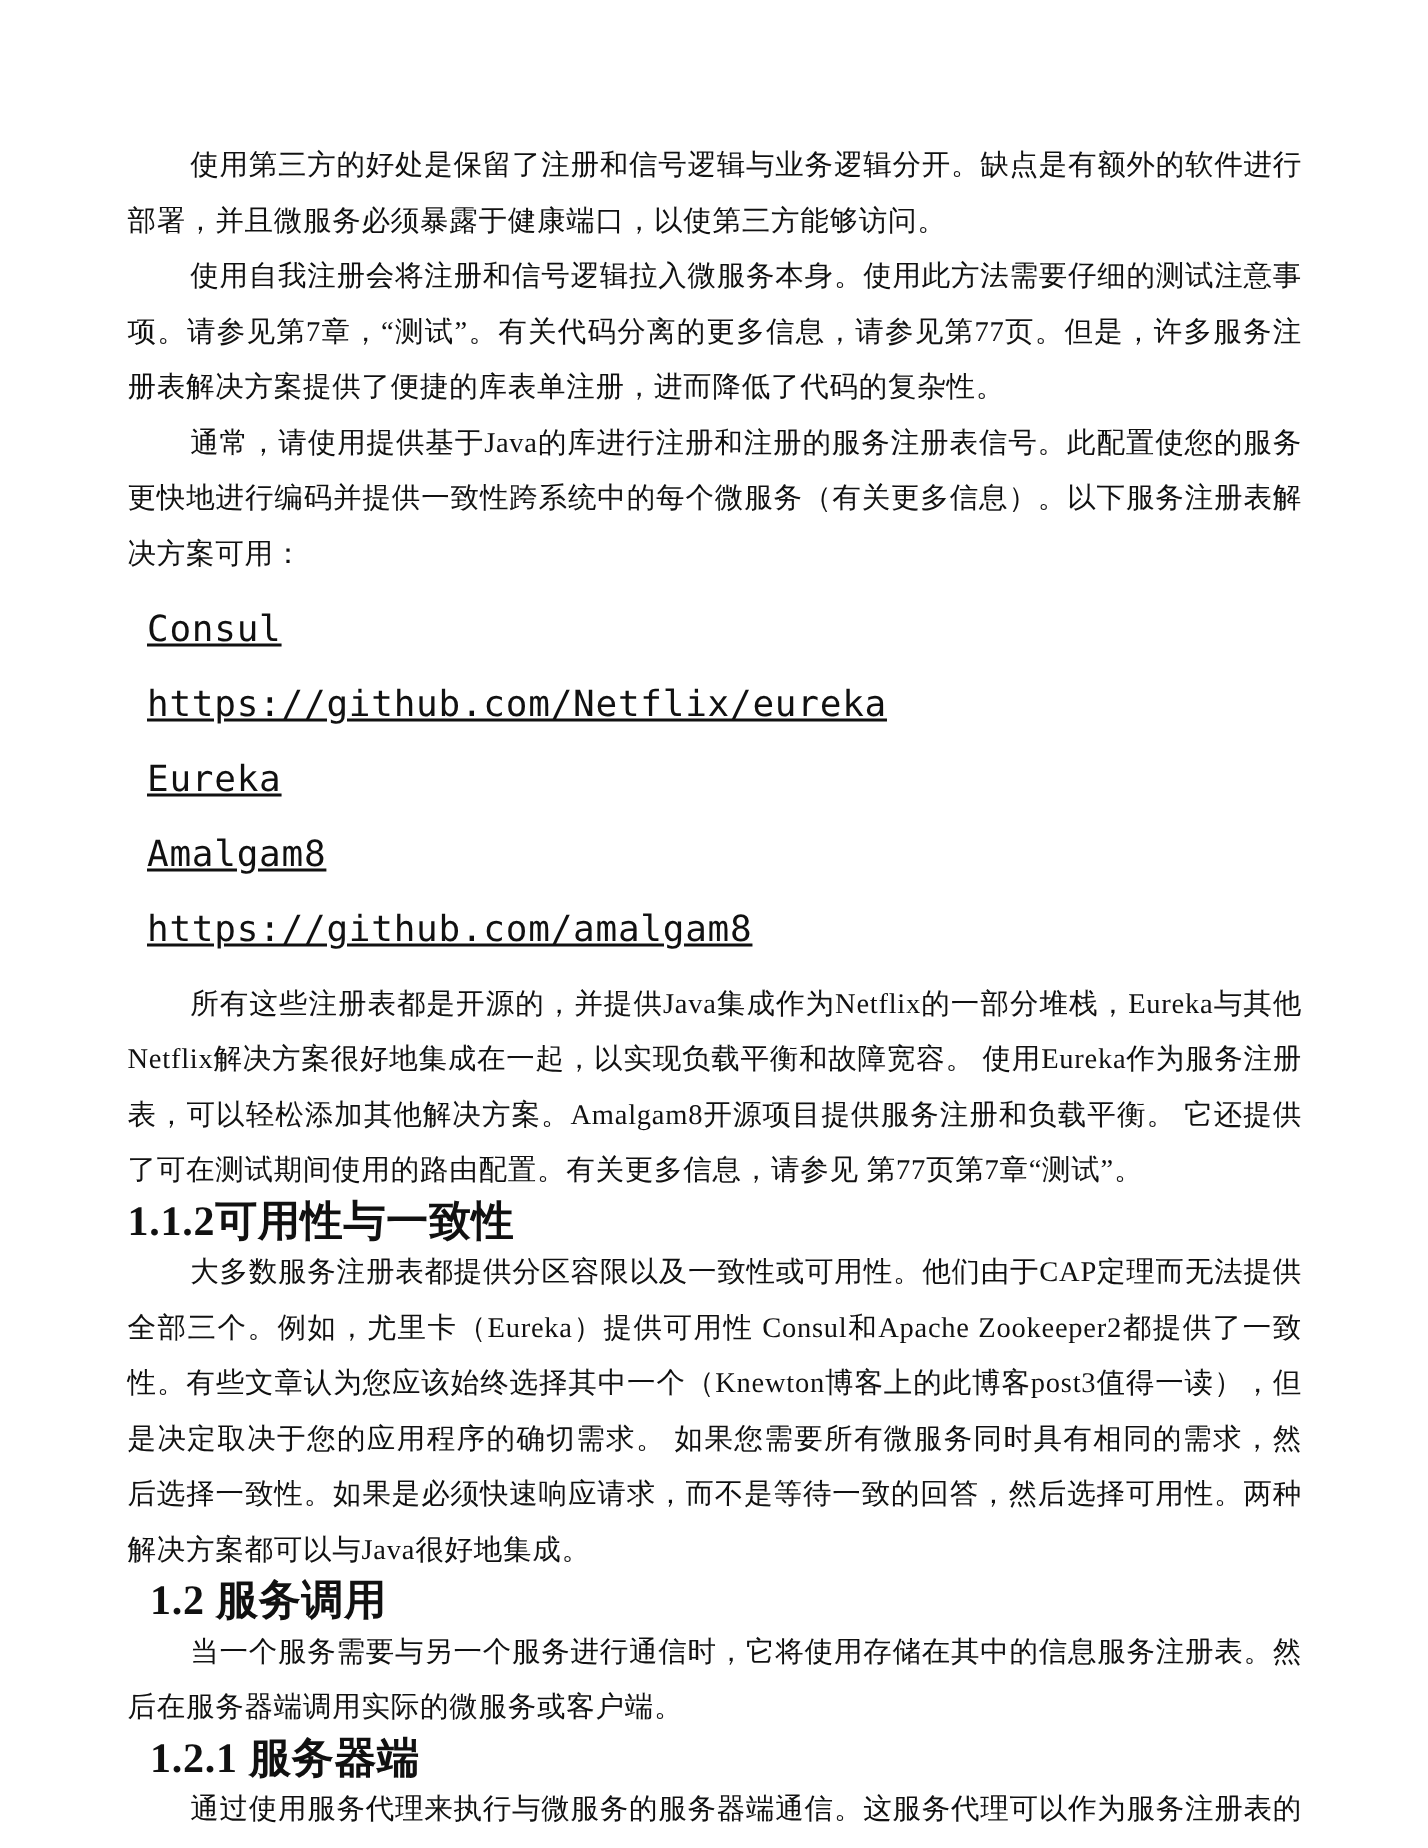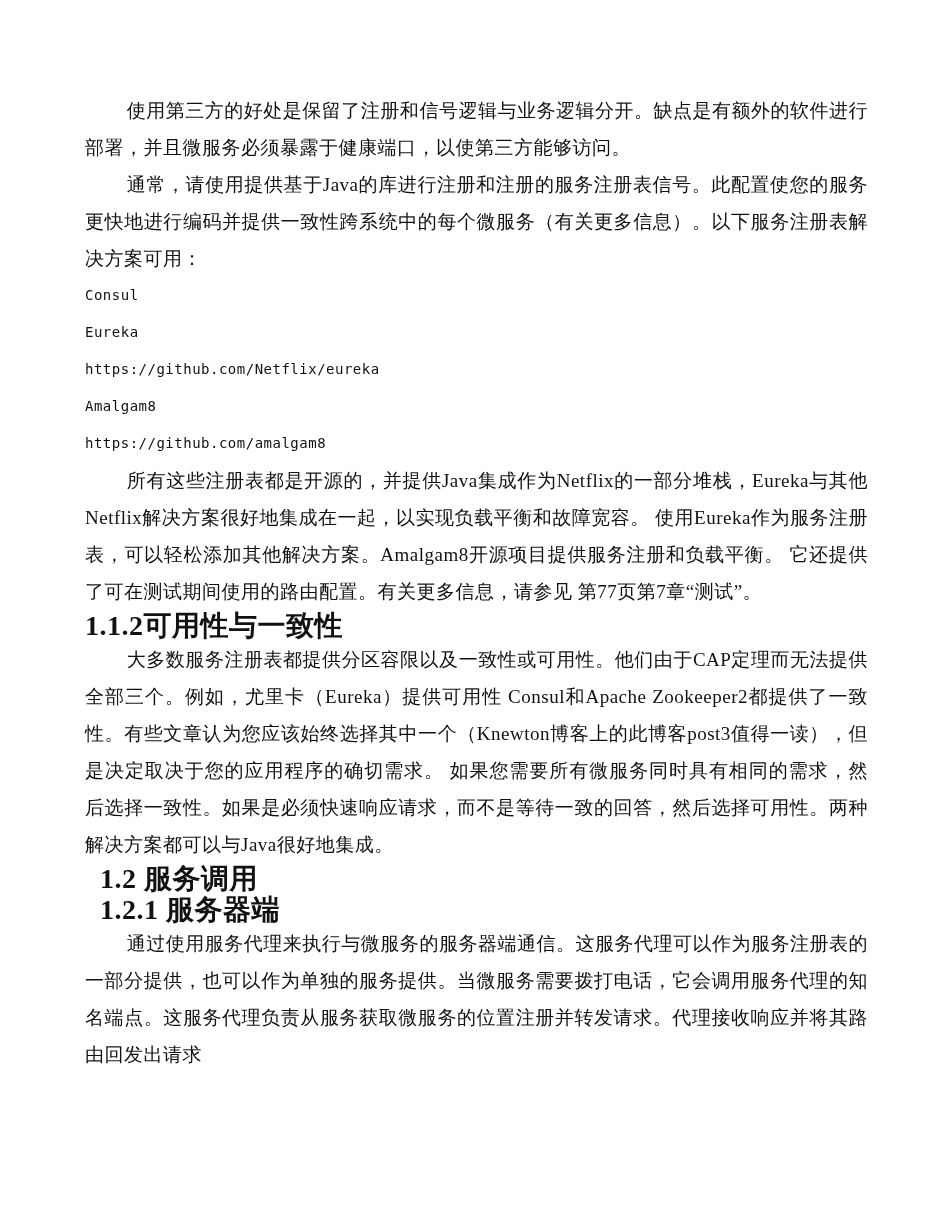--- a/index.html
+++ b/index.html
@@ -22,59 +22,62 @@
   }
   p.body {
     margin: 0;
     font-size: 19px;
     line-height: 37px;
     text-align: justify;
     text-indent: 2.2em;
     letter-spacing: 0.5px;
   }
   p.mono-line {
-    margin: 0;
-    font-size: 14px;
+    margin: 13px;
+    font-size: 24px;
     line-height: 37px;
     font-family: "DejaVu Sans Mono", "Liberation Mono", monospace;
     letter-spacing: 0.5px;
+    text-decoration: underline;
   }
   .heading {
     margin: 0;
     font-size: 28px;
     line-height: 31px;
     font-weight: bold;
     letter-spacing: 0.5px;
   }
   .heading.sub {
     padding-left: 15px;
   }
 </style>
 </head>
 <body>
 
 <div class="page">
 
   <p class="body">使用第三方的好处是保留了注册和信号逻辑与业务逻辑分开。缺点是有额外的软件进行部署，并且微服务必须暴露于健康端口，以使第三方能够访问。</p>
 
+  <p class="body">使用自我注册会将注册和信号逻辑拉入微服务本身。使用此方法需要仔细的测试注意事项。请参见第7章，“测试”。有关代码分离的更多信息，请参见第77页。但是，许多服务注册表解决方案提供了便捷的库表单注册，进而降低了代码的复杂性。</p>
 
   <p class="body">通常，请使用提供基于Java的库进行注册和注册的服务注册表信号。此配置使您的服务更快地进行编码并提供一致性跨系统中的每个微服务（有关更多信息）。以下服务注册表解决方案可用：</p>
 
   <p class="mono-line">Consul</p>
+  <p class="mono-line">https://github.com/Netflix/eureka</p>
   <p class="mono-line">Eureka</p>
-  <p class="mono-line">https://github.com/Netflix/eureka</p>
   <p class="mono-line">Amalgam8</p>
   <p class="mono-line">https://github.com/amalgam8</p>
 
   <p class="body">所有这些注册表都是开源的，并提供Java集成作为Netflix的一部分堆栈，Eureka与其他Netflix解决方案很好地集成在一起，以实现负载平衡和故障宽容。 使用Eureka作为服务注册表，可以轻松添加其他解决方案。Amalgam8开源项目提供服务注册和负载平衡。 它还提供了可在测试期间使用的路由配置。有关更多信息，请参见 第77页第7章“测试”。</p>
 
   <div class="heading">1.1.2可用性与一致性</div>
 
   <p class="body">大多数服务注册表都提供分区容限以及一致性或可用性。他们由于CAP定理而无法提供全部三个。例如，尤里卡（Eureka）提供可用性 Consul和Apache Zookeeper2都提供了一致性。有些文章认为您应该始终选择其中一个（Knewton博客上的此博客post3值得一读），但是决定取决于您的应用程序的确切需求。 如果您需要所有微服务同时具有相同的需求，然后选择一致性。如果是必须快速响应请求，而不是等待一致的回答，然后选择可用性。两种解决方案都可以与Java很好地集成。</p>
 
   <div class="heading sub">1.2 服务调用</div>
 
+  <p class="body">当一个服务需要与另一个服务进行通信时，它将使用存储在其中的信息服务注册表。然后在服务器端调用实际的微服务或客户端。</p>
 
   <div class="heading sub">1.2.1 服务器端</div>
 
   <p class="body">通过使用服务代理来执行与微服务的服务器端通信。这服务代理可以作为服务注册表的一部分提供，也可以作为单独的服务提供。当微服务需要拨打电话，它会调用服务代理的知名端点。这服务代理负责从服务获取微服务的位置注册并转发请求。代理接收响应并将其路由回发出请求</p>
 
 </div>
 
 </body></html>

